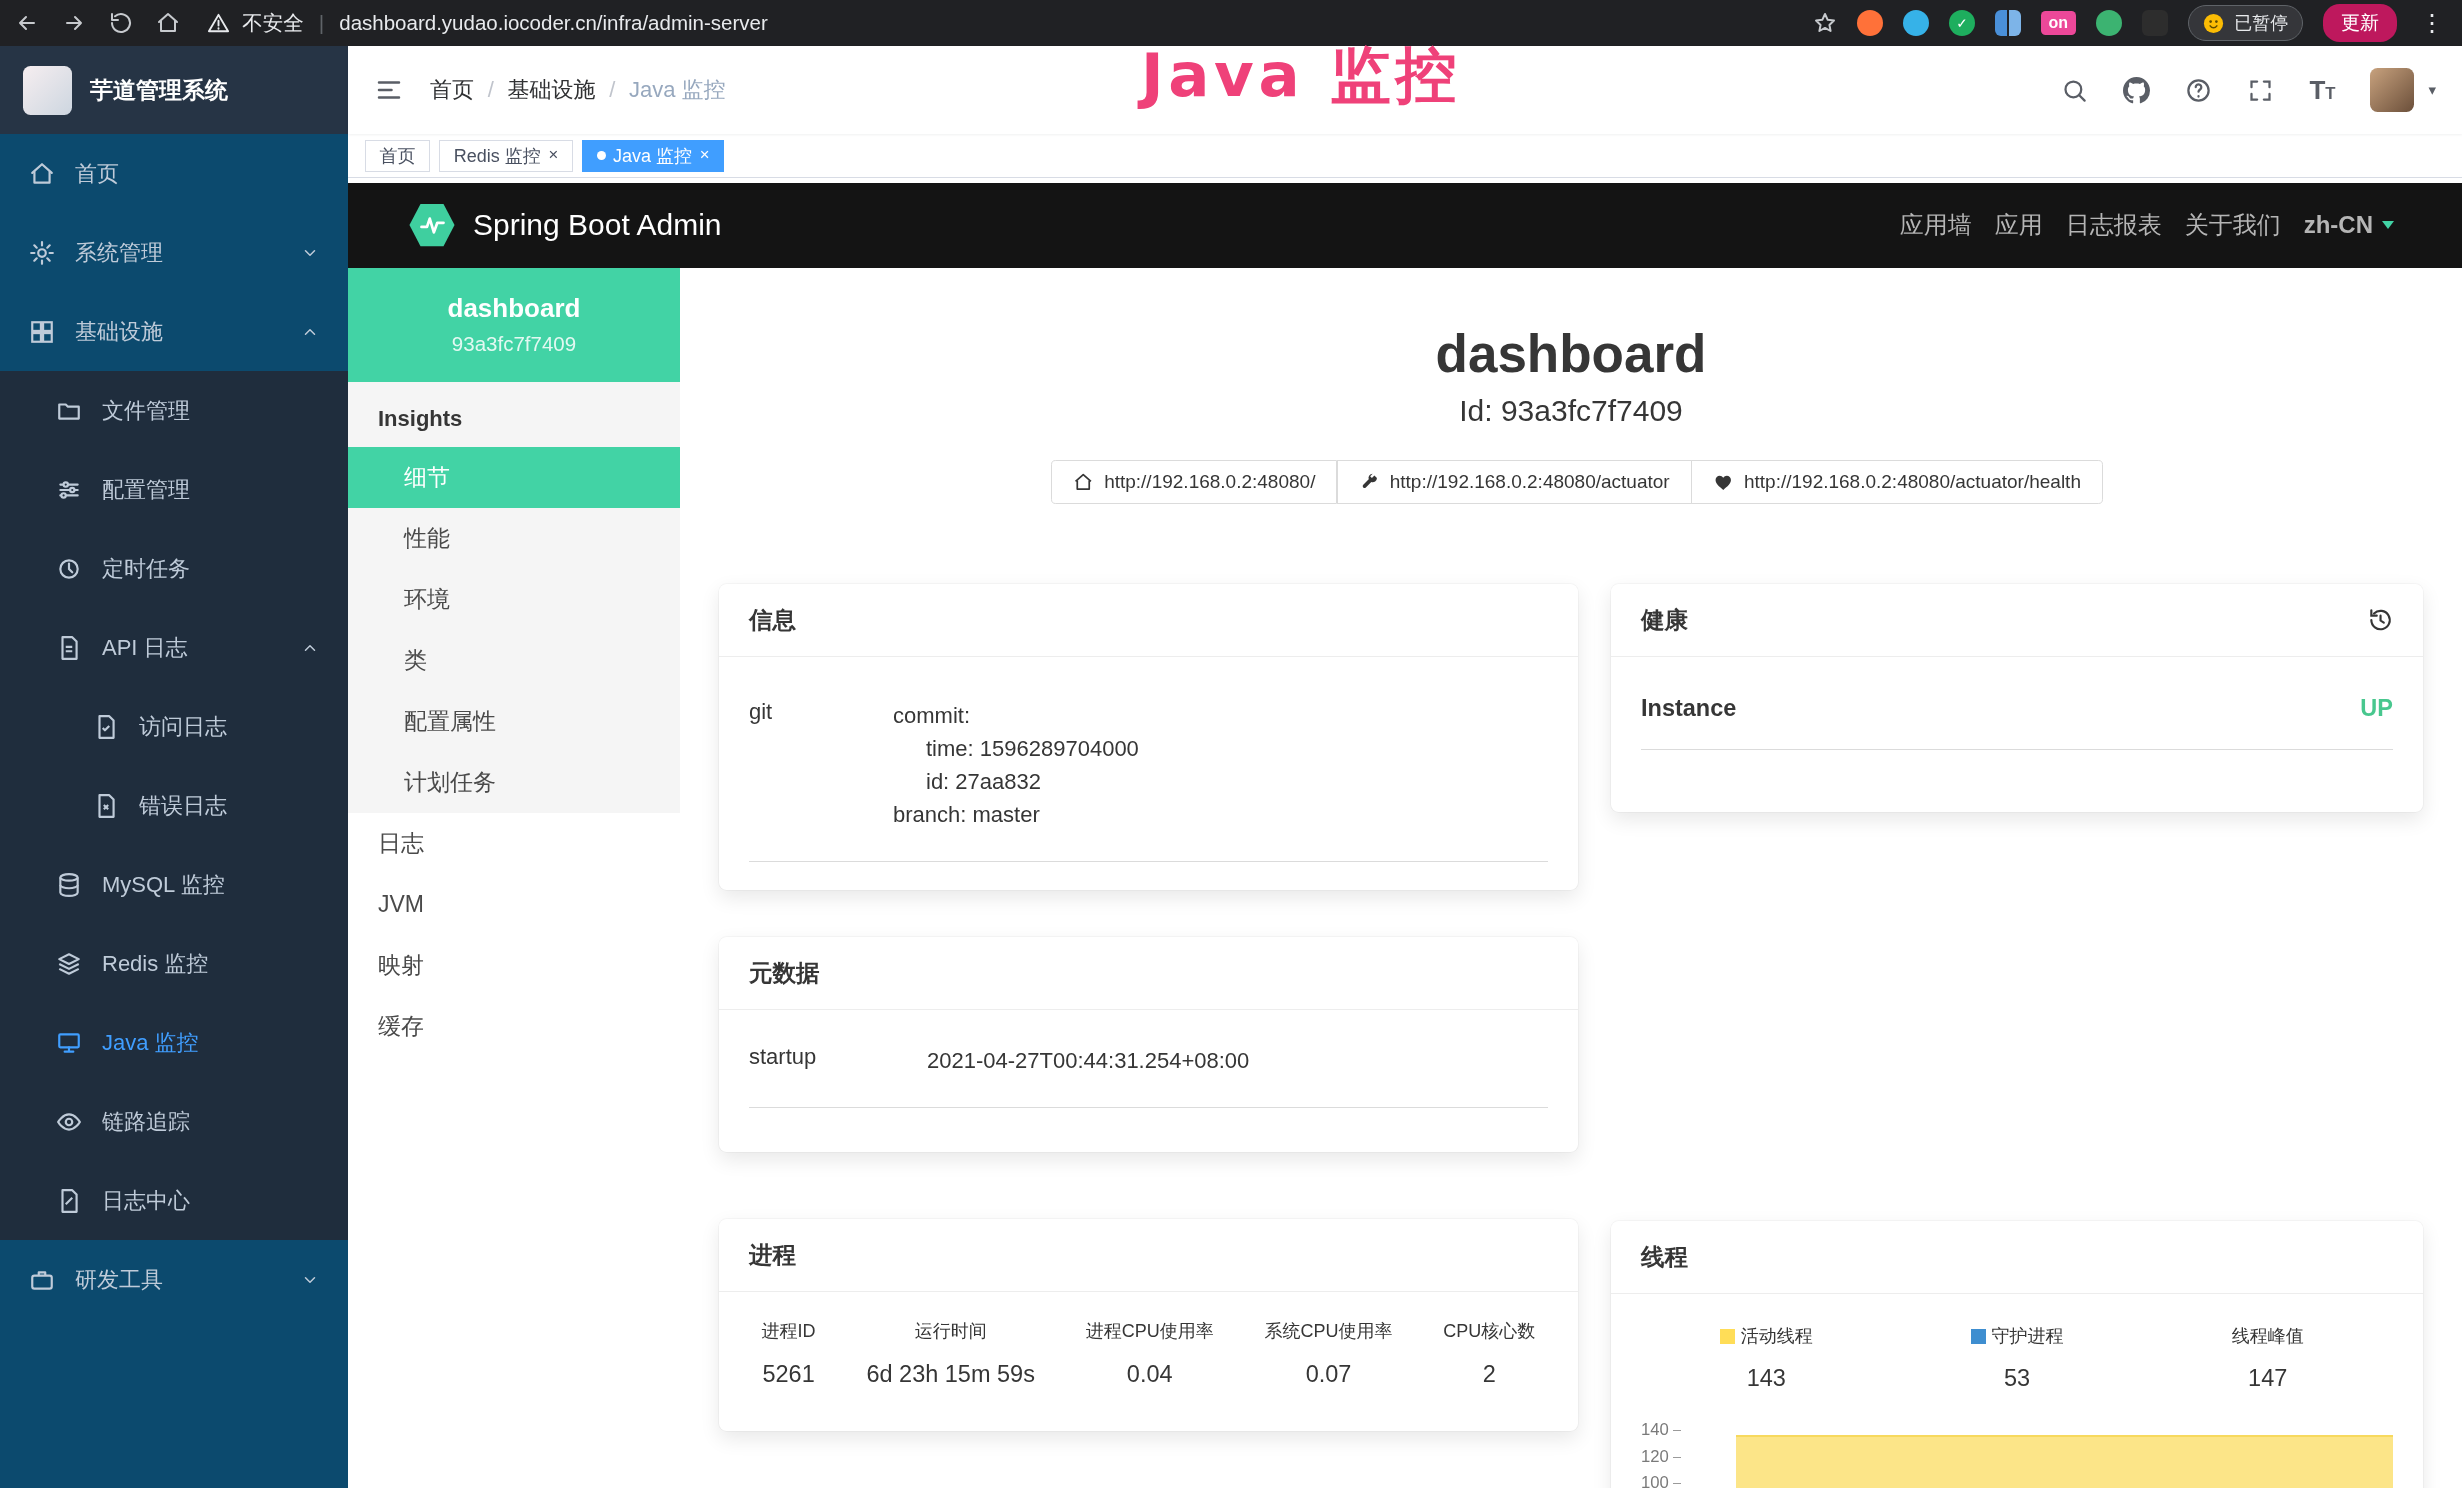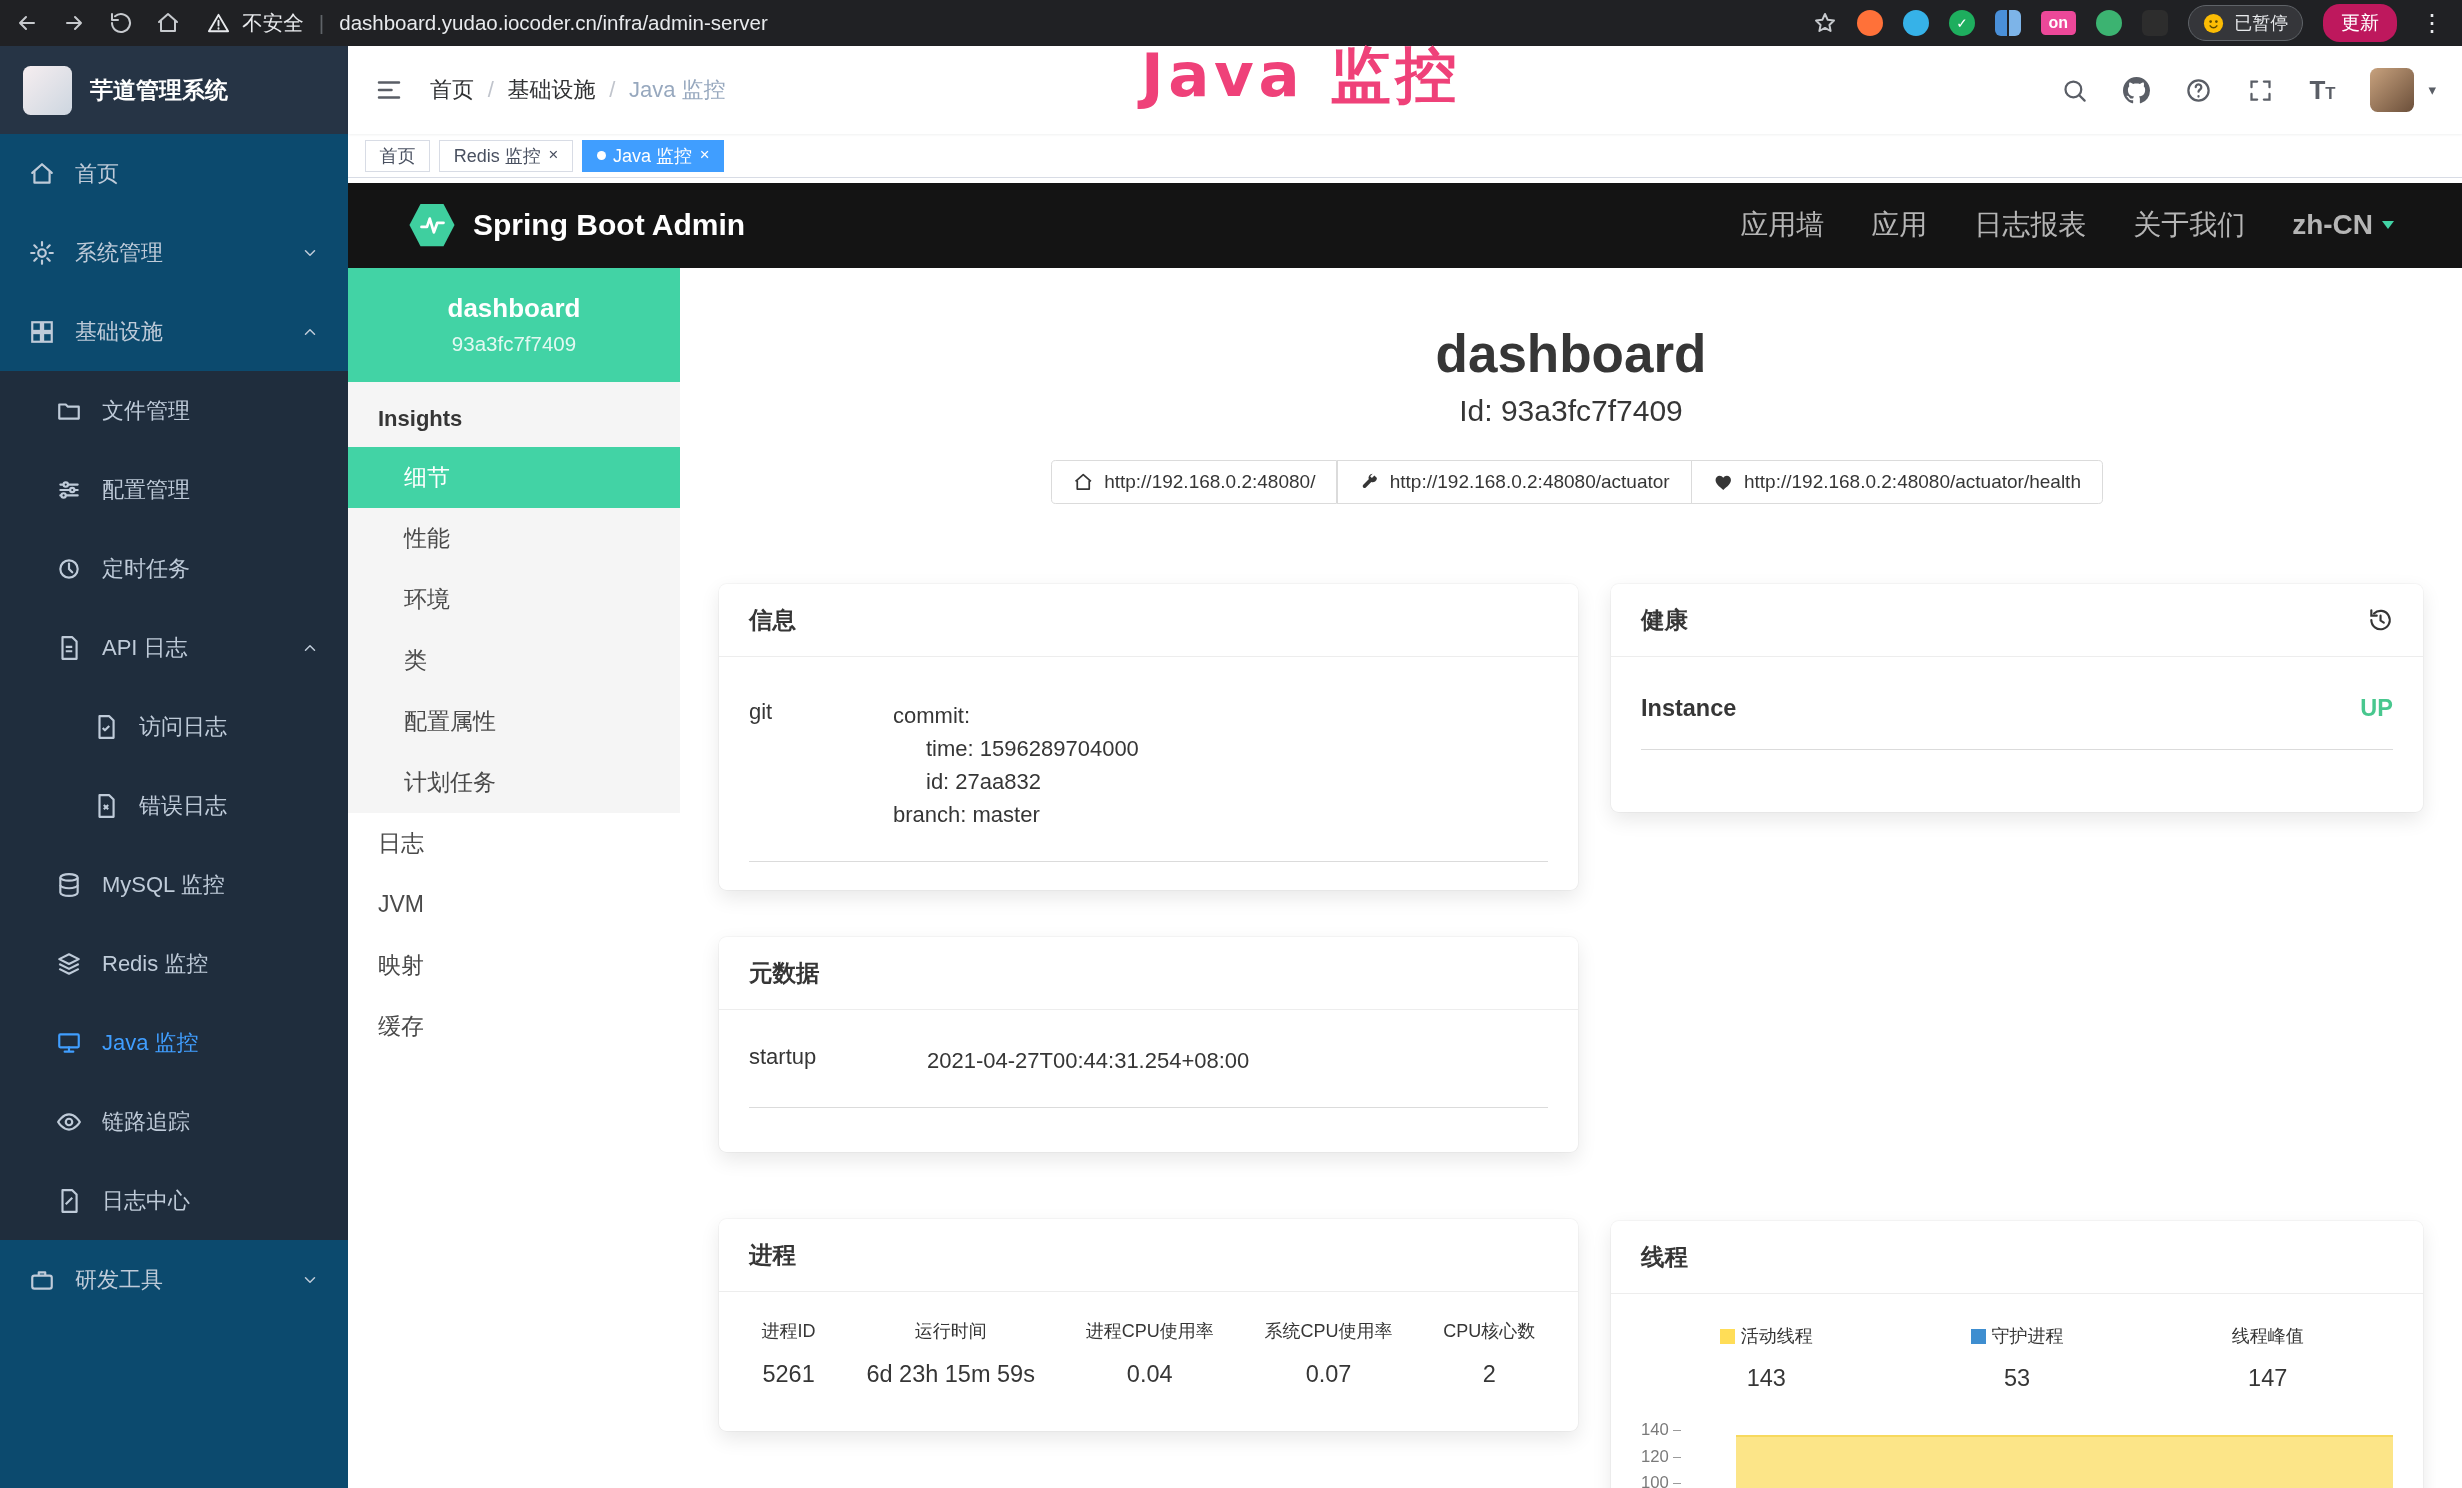--- a/index.html
+++ b/index.html
@@ -70,22 +70,22 @@
   .tag.active { background:#409eff; border-color:#409eff; color:#fff; }
   .tag.active .dot { width:9px; height:9px; border-radius:50%; background:#fff; }
 
   .spacer6 { height:4.6px; background:#fff; }
 
   
   .sba-header { height:85px; background:#141414; display:flex; align-items:center; padding:0 68px 0 61px; color:#b5b5b5; }
   .sba-brand { display:flex; align-items:center; gap:18px; cursor:pointer; }
   .sba-logo { width:46px; height:46px; background:#3fcf9f; clip-path:polygon(25% 4%,75% 4%,99% 50%,75% 96%,25% 96%,1% 50%); display:flex; align-items:center; justify-content:center; }
   .sba-logo svg { width:33px; height:33px; }
-  .sba-brand-name { color:#fff; font-size:30px; font-weight:700; white-space:nowrap; }
-  .sba-nav { margin-left:auto; display:flex; align-items:center; gap:47px; font-size:28px;text-align:center; }
+  .sba-brand-name { color:#fff; font-size:30px; font-weight:400; white-space:nowrap; }
+  .sba-nav { margin-left:auto; display:flex; align-items:center; gap:23px; font-size:24px;text-align:center; }
   .sba-nav .nav-item { cursor:pointer; white-space:nowrap; }
   .locale { display:flex; align-items:center; gap:9px; cursor:pointer;font-weight:bold; }
   .locale .lcaret { width:0; height:0; border-left:6.8px solid transparent; border-right:6.8px solid transparent; border-top:8.3px solid #42d3a5; }
 
   .sba-row { flex:1; display:flex; min-height:0; }
   .sba-sidebar { width:332px; flex-shrink:0; background:#fff; display:flex; flex-direction:column; overflow:hidden; }
   .instance-head { height:114px; background:#42d3a5; color:#fff; display:flex; flex-direction:column; align-items:center; justify-content:center; gap:7.6px; cursor:pointer; }
   .instance-name { font-size:26px; font-weight:700; }
   .instance-id { font-size:20.5px; opacity:.85; }
   .sba-group { background:#f5f5f5; }

